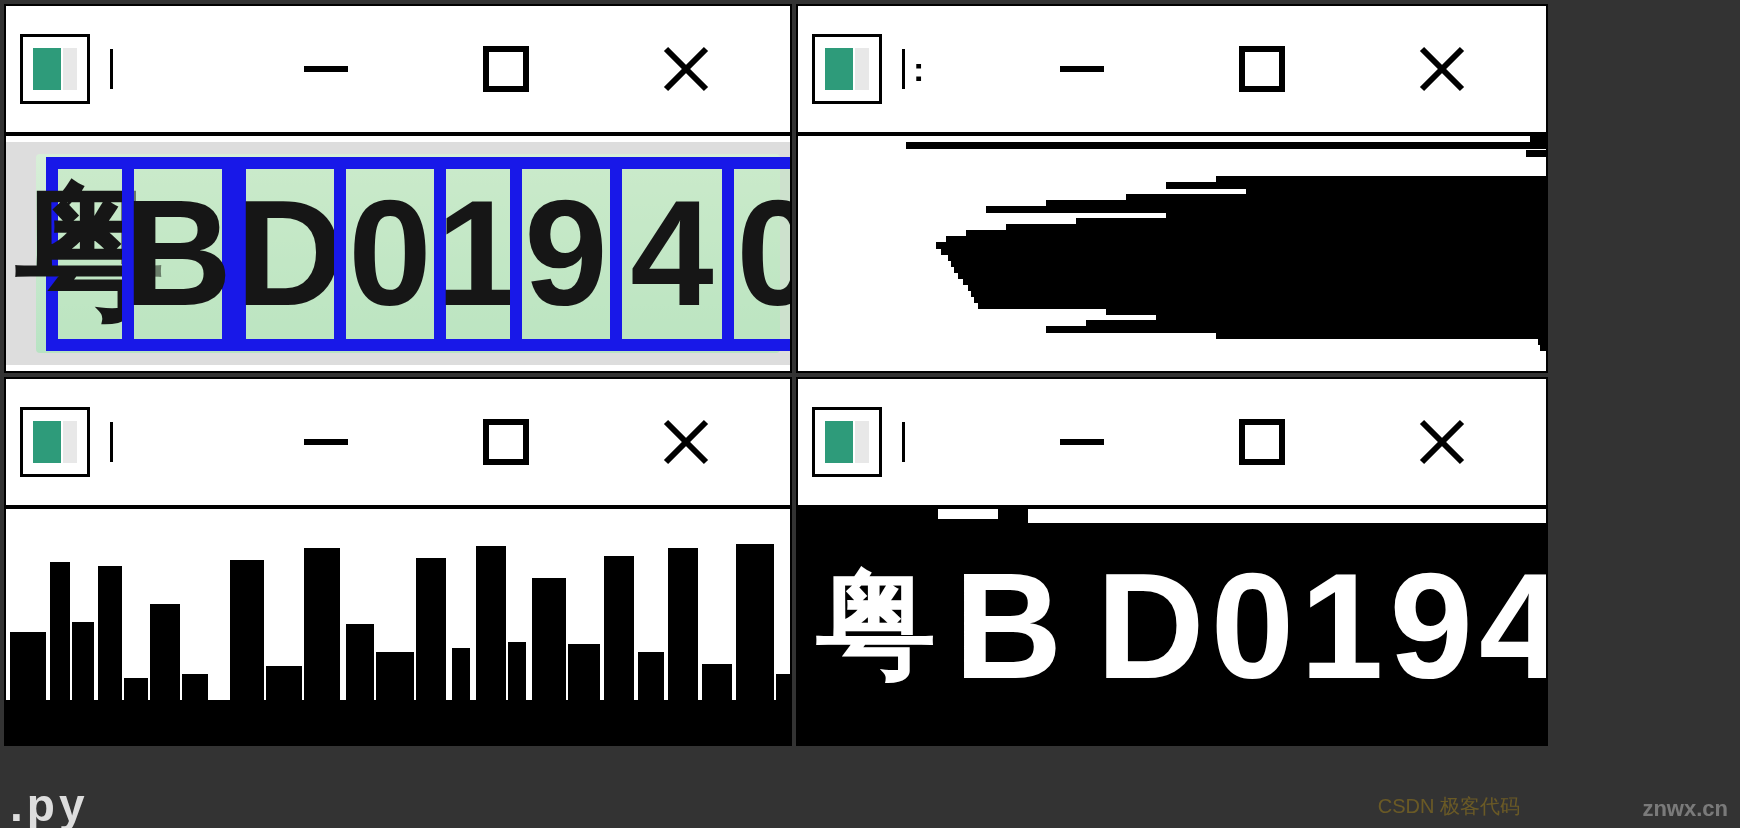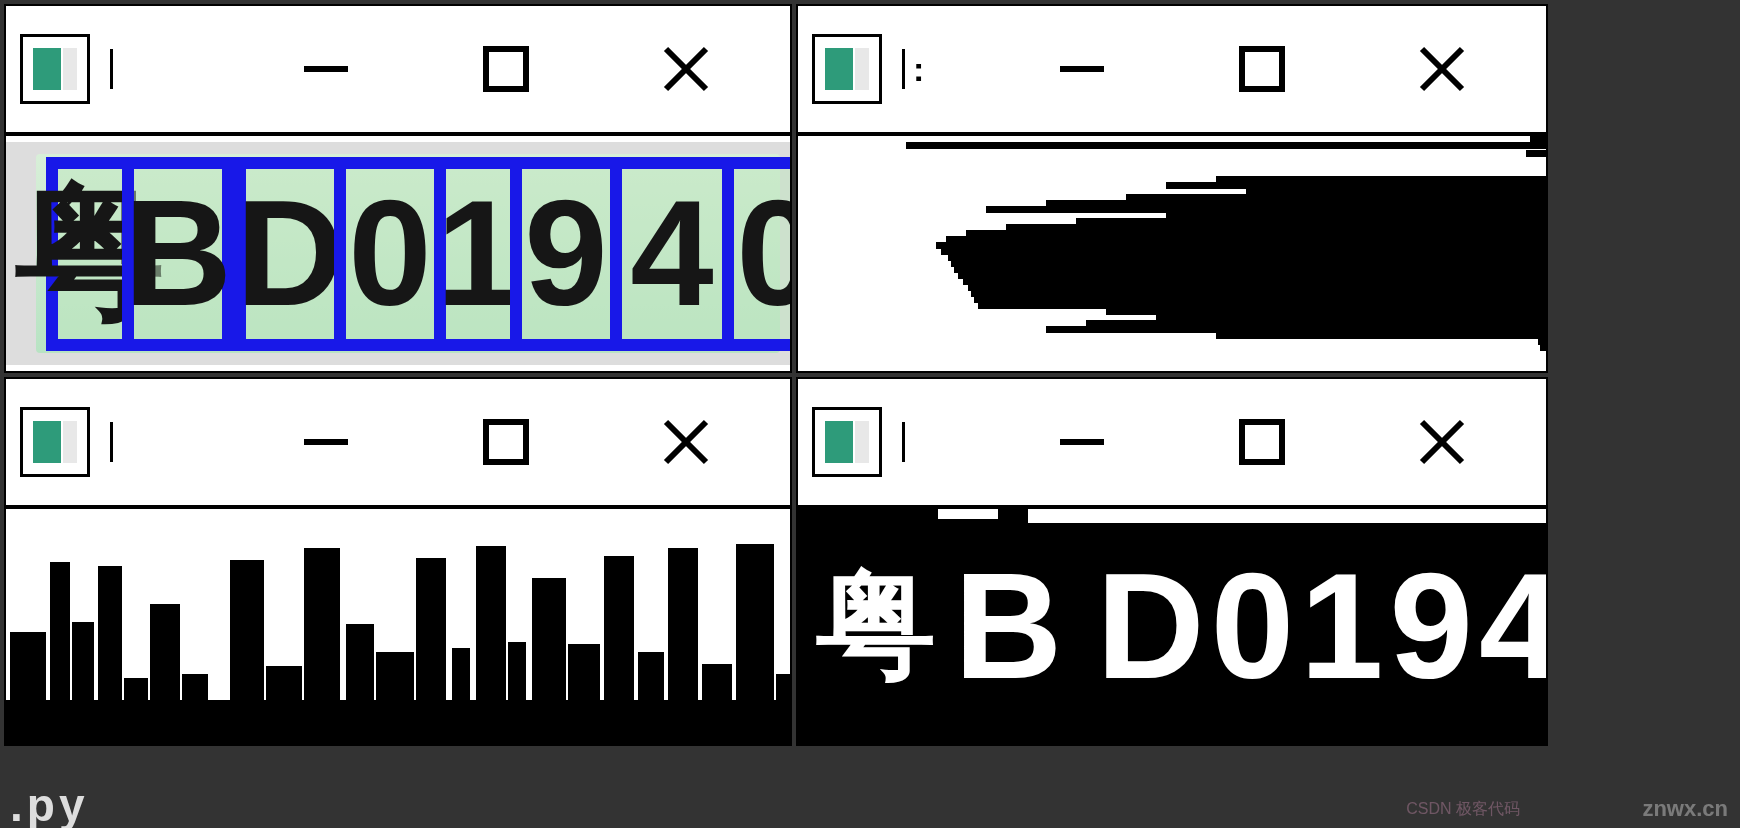--- a/index.html
+++ b/index.html
@@ -29,21 +29,21 @@
   .hist-v .band{position:absolute;bottom:0;background:#000}
   
   .bin{position:absolute;inset:0;background:#000;display:flex;align-items:center;padding:0 18px}
   .bin-char{font-size:150px;font-weight:900;font-family:"Arial Black",sans-serif;color:#fff;letter-spacing:6px}
   .bin-small{font-size:120px;margin-right:12px}
   .bin-dot{width:30px;height:10px;background:#fff;align-self:flex-end;margin-bottom:30px;margin-left:6px;margin-right:22px}
   .bin-top{position:absolute;top:0;left:230px;right:0;height:14px;background:#fff}
   .bin-top2{position:absolute;top:0;left:140px;width:60px;height:10px;background:#fff}
   
   .wm{position:absolute;right:12px;bottom:6px;font-size:22px;opacity:.35;color:#fff;font-weight:700}
-  .wm2{position:absolute;right:220px;bottom:8px;font-size:16px;opacity:.3;color:#f9a8d4}
+  .wm2{position:absolute;right:220px;bottom:8px;font-size:20px;opacity:.3;color:#eab308}
   
   .fn{position:absolute;left:10px;bottom:-4px;font-size:46px;color:#ddd;font-weight:700;letter-spacing:4px}
 </style>
 </head>
 <body>
 
 <div class="grid">
 
   <div class="panel">
     <div class="titlebar">

